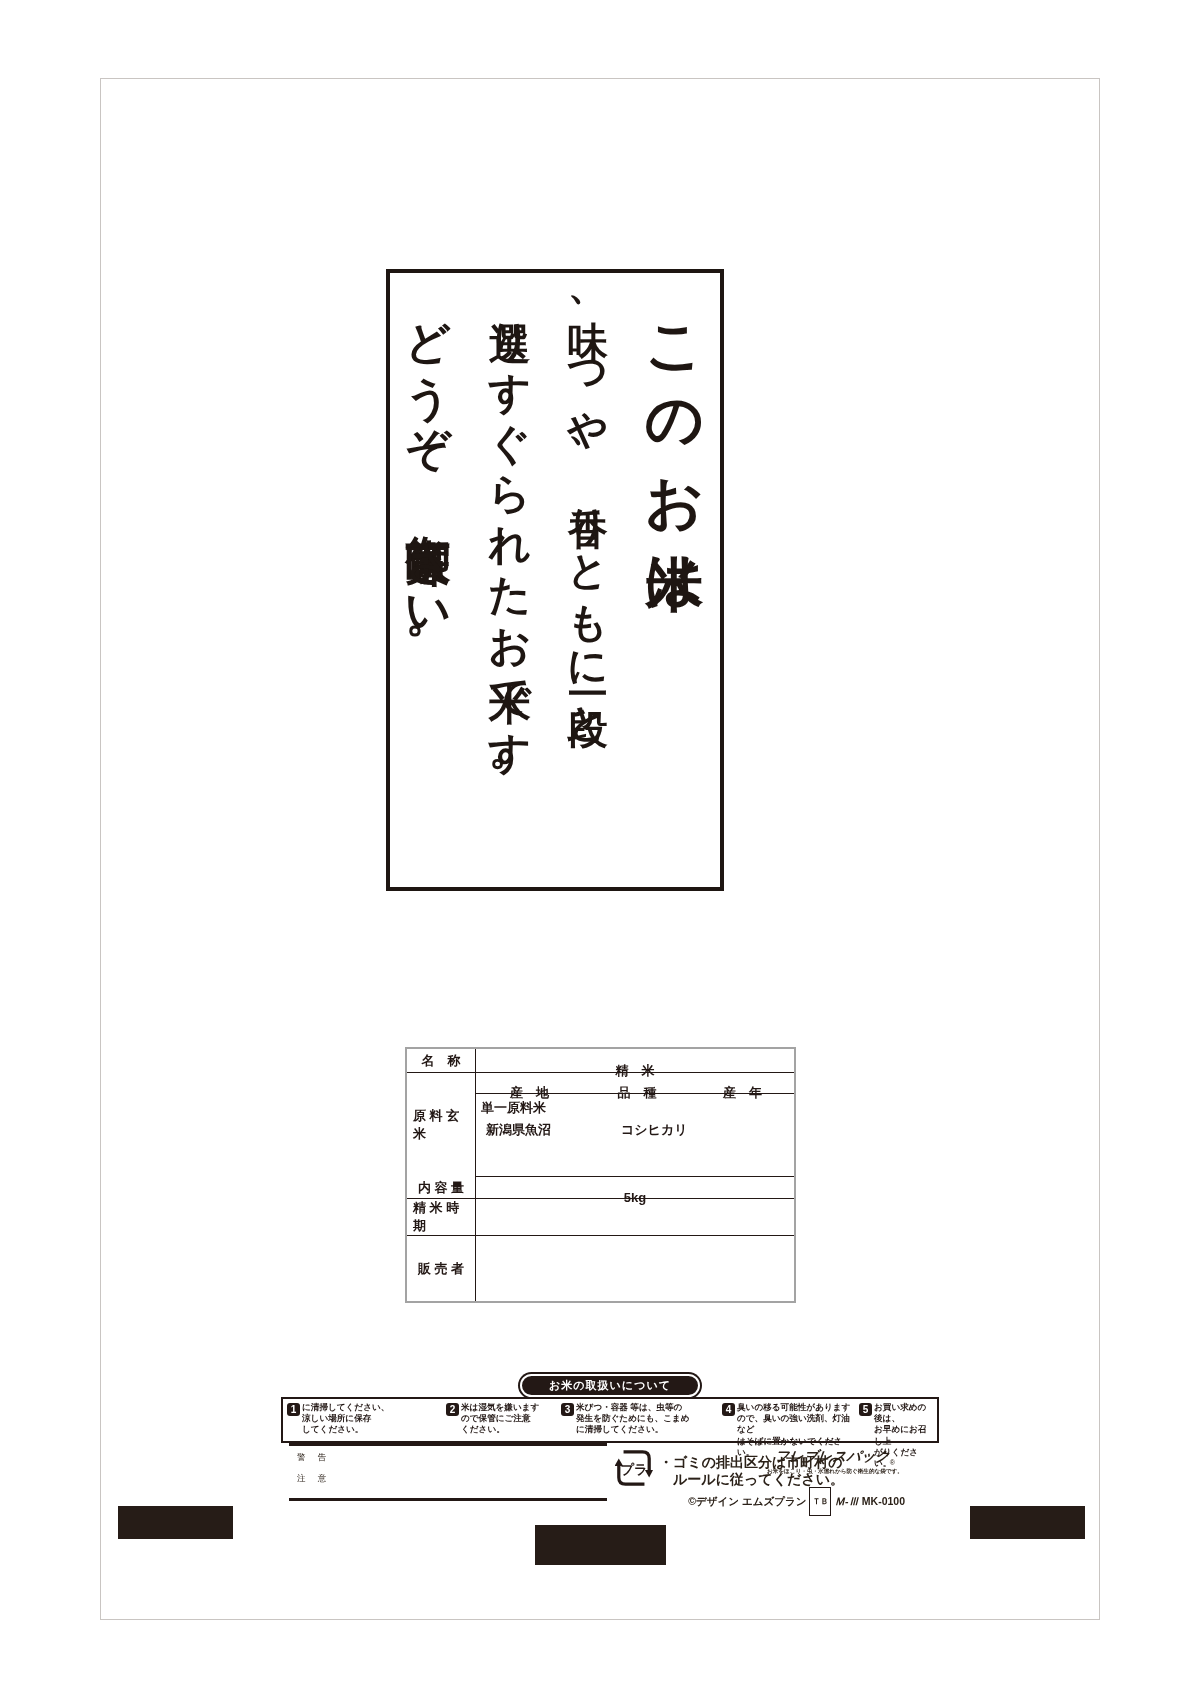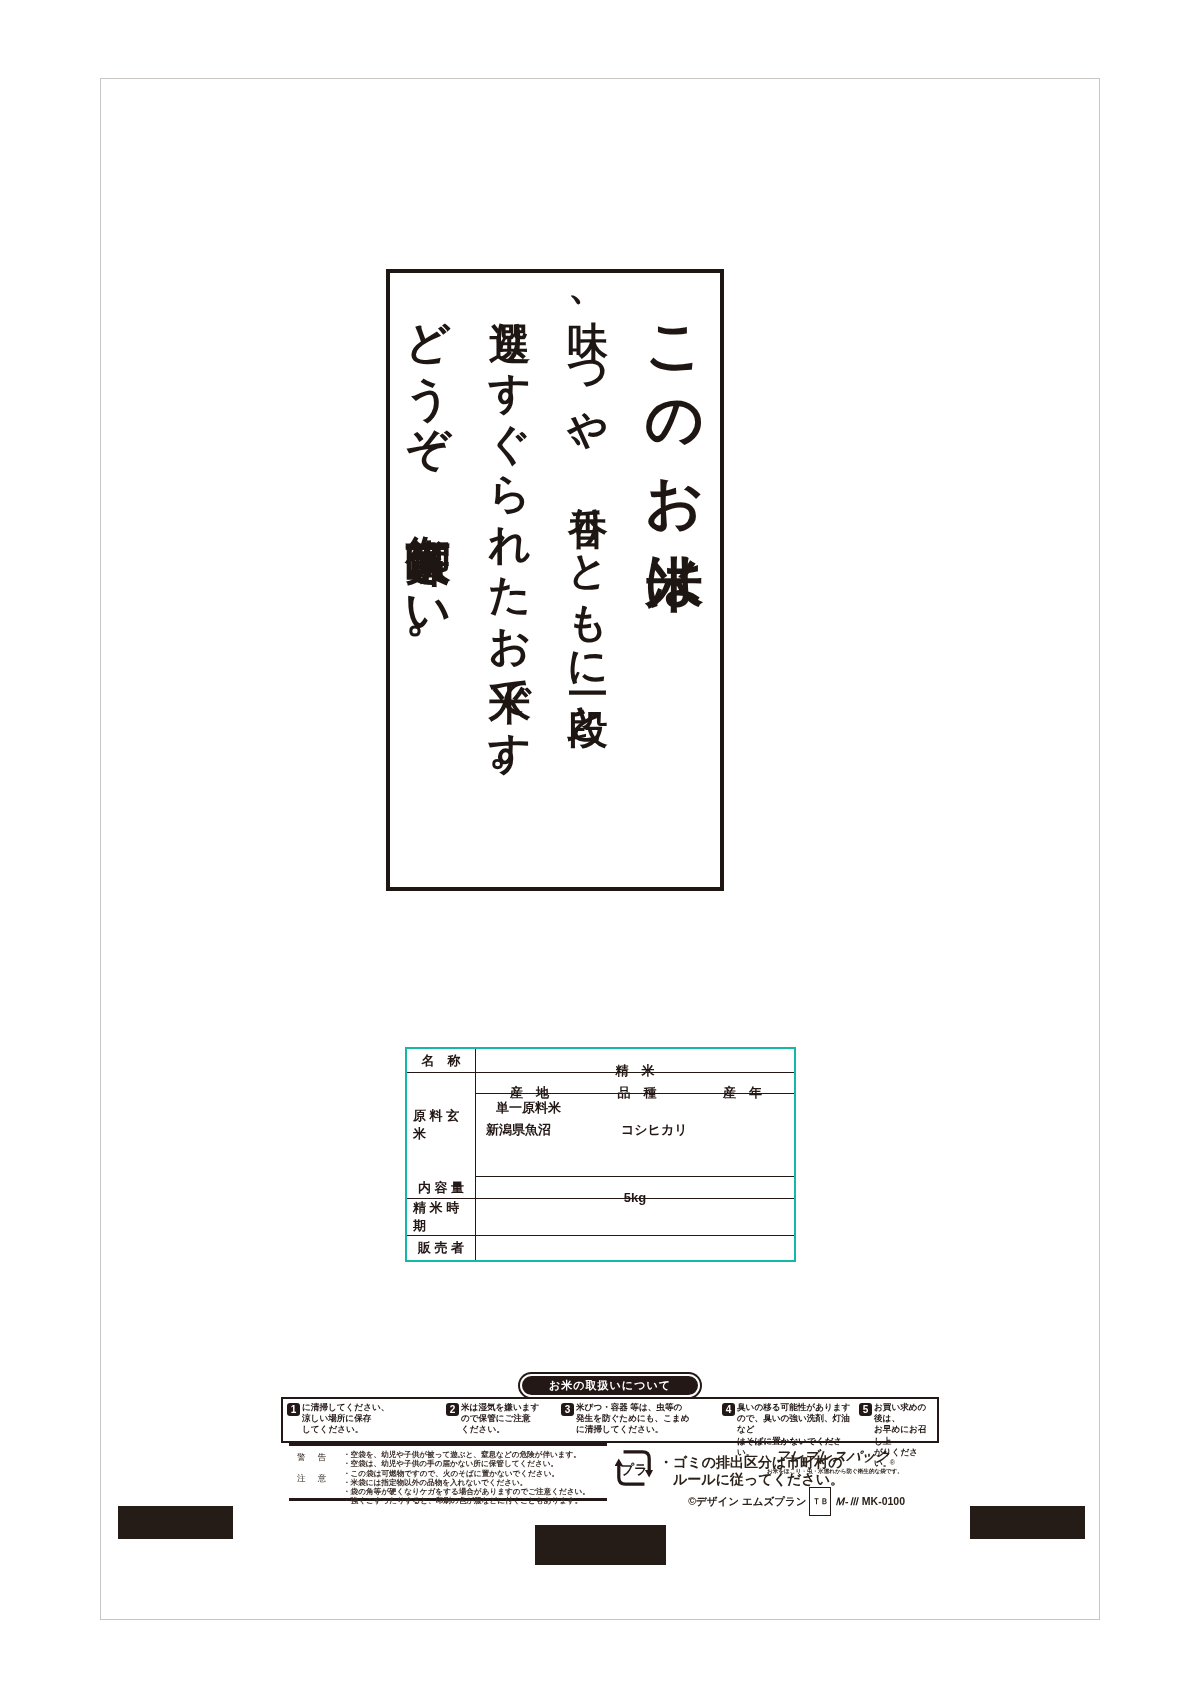--- a/index.html
+++ b/index.html
@@ -9,30 +9,30 @@
   
   .callig{position:absolute;left:285px;top:190px;width:338px;height:622px;border:4px solid #1e1612;box-sizing:border-box;
           display:flex;flex-direction:row-reverse;justify-content:space-between;padding:16px 16px;}
   .vcol{writing-mode:vertical-rl;text-orientation:upright;font-family:"DejaVu Serif",serif;font-weight:bold;color:#1e1612;line-height:1;}
   .vcol.c1{font-size:58px;letter-spacing:7px;}
   .vcol.c2{font-size:40px;letter-spacing:3px;}
   .vcol.c3{font-size:42px;letter-spacing:3px;}
   .vcol.c4{font-size:45px;letter-spacing:3px;}
 
   
-  .spec{position:absolute;left:304px;top:968px;width:391px;height:215px;border:2px solid #14b8a6;box-sizing:border-box;
+  .spec{position:absolute;left:304px;top:968px;width:391px;height:256px;border:2px solid #a3a3a3;box-sizing:border-box;
         display:grid;grid-template-columns:69px 108px 107px 1fr;grid-template-rows:24px 18px 86px 22px 37px 1fr;
         font-weight:bold;font-size:13px;color:#231815;}
   .spec .cell{border-right:1.5px solid #231815;border-bottom:1.5px solid #231815;display:flex;align-items:center;box-sizing:border-box;padding:0 6px;}
   .spec .noR{border-right:none;}
   .spec .noB{border-bottom:none;}
   .spec .ctr{justify-content:center;padding:0;margin-top:20px;}
   .spec .lbl{justify-content:center;}
   .spec .datacell{position:relative;display:block;padding:0;}
-  .spec .datacell .l1{position:absolute;left:20px;top:8px;text-align:right;}
+  .spec .datacell .l1{position:absolute;left:5px;top:8px;text-align:right;}
   .spec .datacell .l2{position:absolute;left:10px;top:30px;}
   .spec .datacell .l3{position:absolute;left:145px;top:30px;}
 
   
   .pointsbox{position:absolute;left:180px;top:1318px;width:658px;height:46px;border:2.5px solid #231815;box-sizing:border-box;
              display:flex;align-items:flex-start;padding:3px 4px;gap:3px;}
   .point{display:flex;align-items:flex-start;}
   .pnum{flex:0 0 auto;width:13px;height:13px;background:#231815;color:#fff;border-radius:3px;font-size:10px;font-weight:bold;
         display:flex;align-items:center;justify-content:center;margin:1px 2px 0 0;}
   .ptext{font-size:8.6px;font-weight:bold;line-height:1.3;white-space:pre-line;color:#231815;}
@@ -137,26 +137,20 @@
 お早めにお召し上
 がりください。</span>
     </div>
   </div>
 
   <div class="warn">
     <div class="warnlabels">
       <div class="wl1">警 告</div>
       <div class="wl2">注 意</div>
     </div>
-    <div class="warnlines">・空袋を、幼児や子供が被って遊ぶと、窒息などの危険が伴います。
-・空袋は、幼児や子供の手の届かない所に保管してください。
-・この袋は可燃物ですので、火のそばに置かないでください。
-・米袋には指定物以外の品物を入れないでください。
-・袋の角等が硬くなりケガをする場合がありますのでご注意ください。
-・強くこすったりすると、印刷の色が服などに付くこともあります。</div>
   </div>
 
   <svg class="plamark" viewBox="0 0 40 42">
     <path d="M 9 4 H 29 Q 36 4 36 11 V 24" fill="none" stroke="#231815" stroke-width="3.4"></path>
     <path d="M 31 38 H 11 Q 4 38 4 31 V 18" fill="none" stroke="#231815" stroke-width="3.4"></path>
     <path d="M 36 31 L 31.5 23 L 40 23 Z" fill="#231815"></path>
     <path d="M 4 11 L 8.5 19 L -0.5 19 Z" fill="#231815"></path>
     <text x="20" y="27" text-anchor="middle" font-size="14" font-weight="bold" fill="#231815" font-family="'DejaVu Sans',sans-serif">プラ</text>
   </svg>
 

